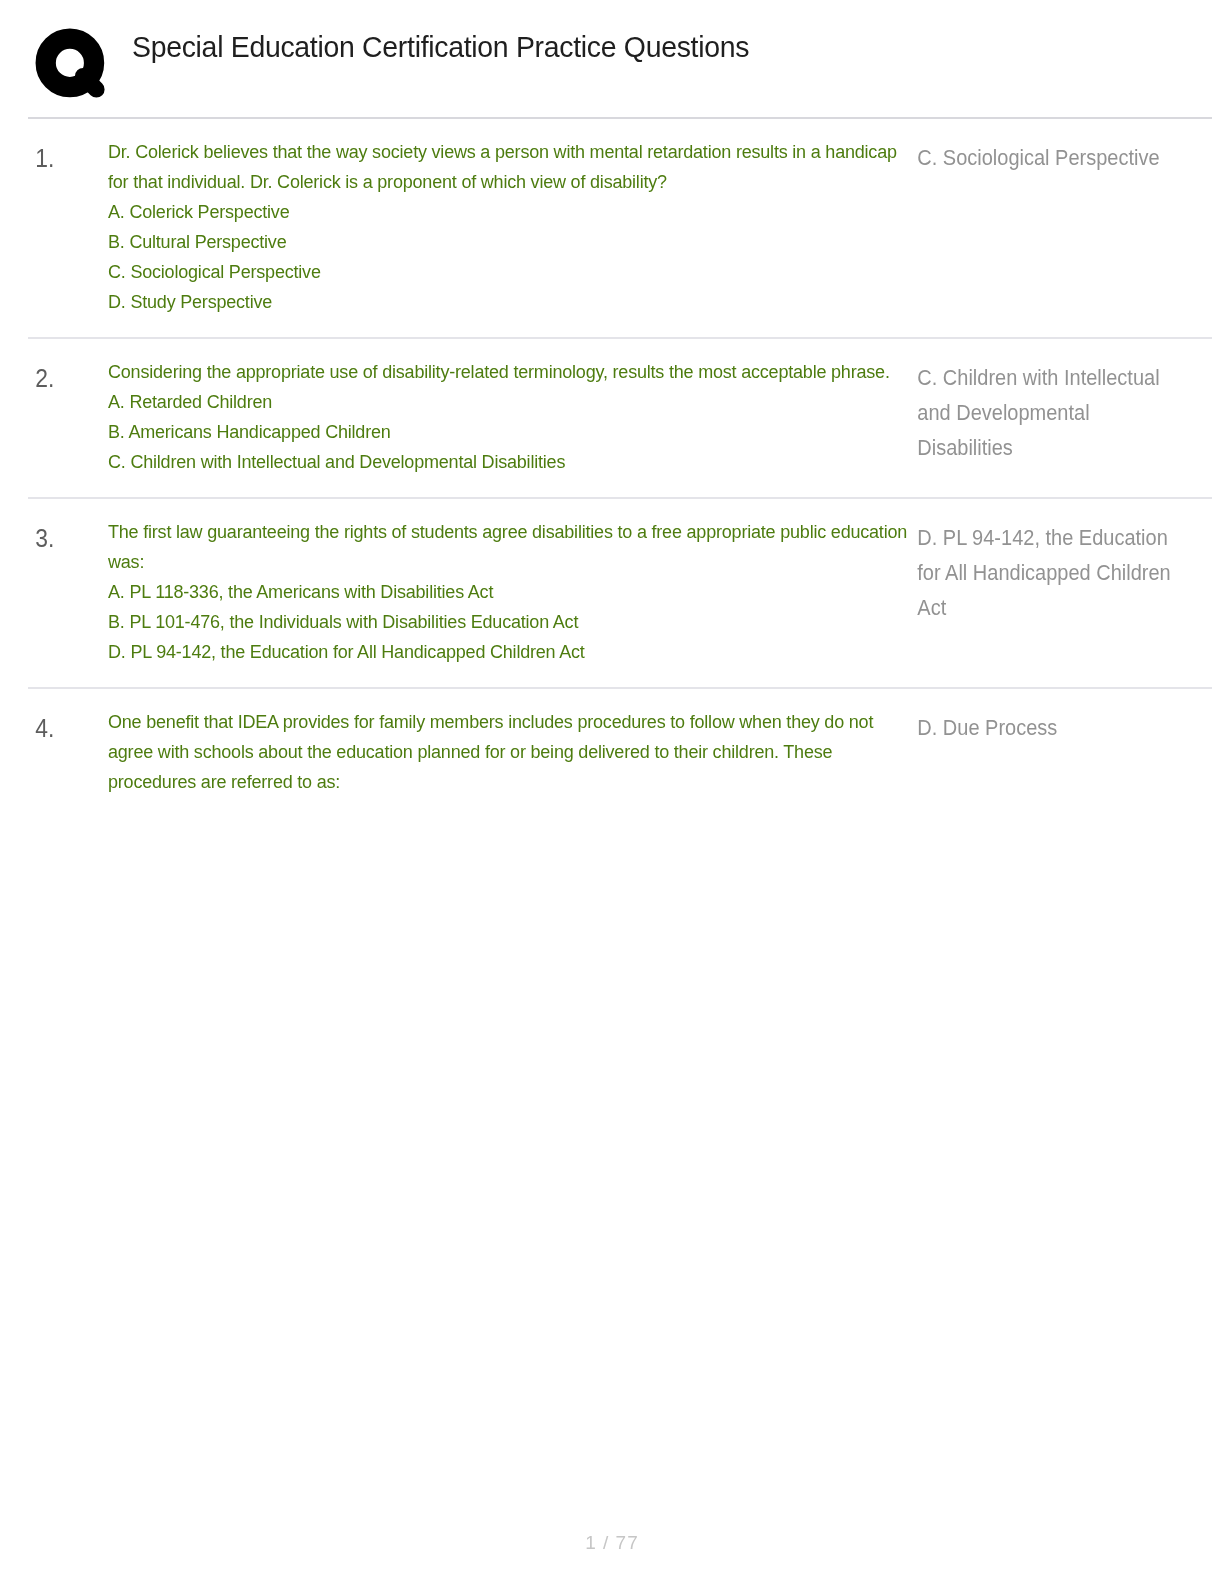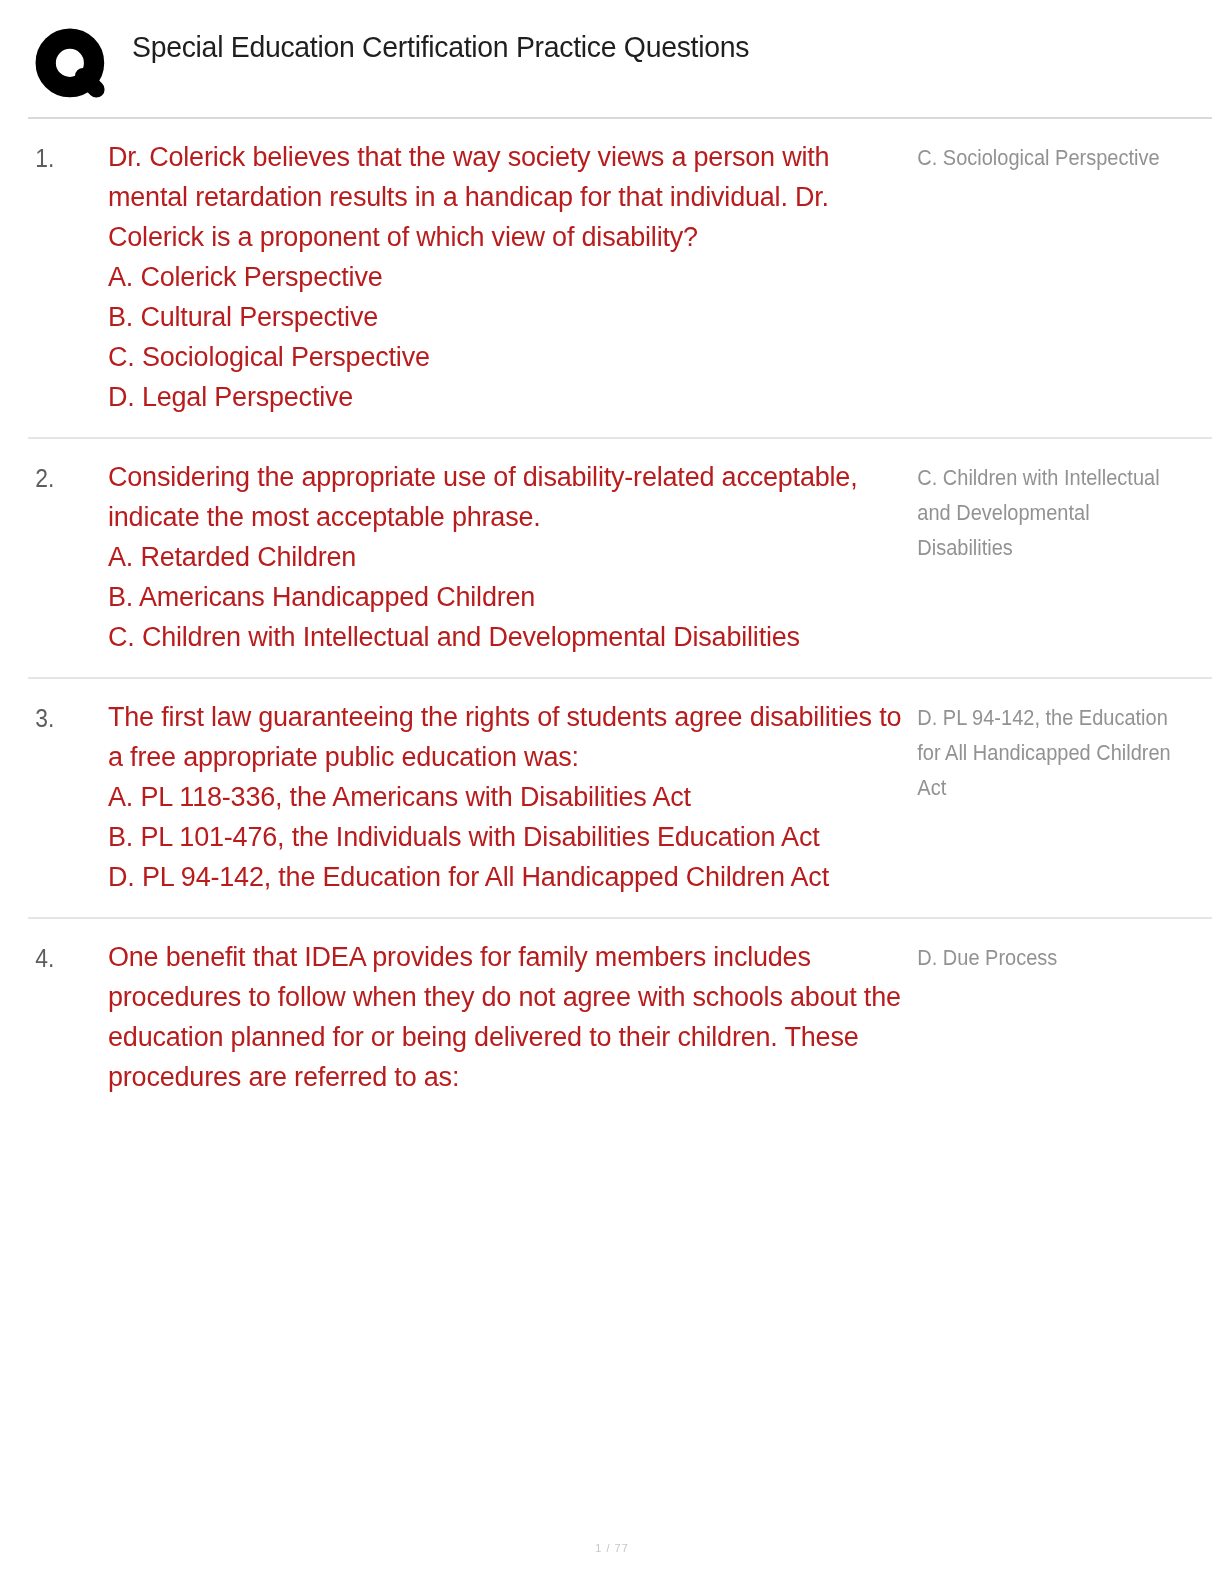--- a/index.html
+++ b/index.html
@@ -38,39 +38,39 @@
 
   
   .qrow { display:flex; align-items:flex-start; padding:18px 0 20px 0; }
   .qnum {
     flex:0 0 108px; box-sizing:border-box; padding-left:40px;
     font-size:26px; line-height:43px; color:#5d5d5d;
     transform:scaleX(0.88); transform-origin:left top;
   }
   .qbody {
     flex:0 0 800px;
-    font-size:27px; line-height:40px; color:#b91c1c;
+    font-size:18px; line-height:30px; color:#4d7c0f;
     letter-spacing:-0.2px;
   }
   .qopt { }
   .qanswer {
     flex:1 1 auto; box-sizing:border-box; padding:4px 14px 0 10px;
     font-size:21.5px; line-height:35px; color:#929292;
     transform:scaleX(0.93); transform-origin:left top;
   }
   .row-rule {
     border:0; border-top:2px solid #e4e4e9;
     margin:0 12px 0 28px;
   }
 
   
   footer {
     position:absolute; left:0; right:0; bottom:30px;
     text-align:center;
-    font-size:11px; color:#c6c6c6; letter-spacing:1px;
+    font-size:19px; color:#c6c6c6; letter-spacing:1px;
   }
 </style>
 </head>
 <body>
 
 <div class="page">
 
   <header>
     <div class="logo">
       <svg width="78" height="78" viewBox="0 0 100 100" aria-hidden="true">
@@ -86,30 +86,30 @@
 
   <main>
 
     <section class="qrow">
       <div class="qnum">1.</div>
       <div class="qbody">
         <div class="qtext">Dr. Colerick believes that the way society views a person with mental retardation results in a handicap for that individual. Dr. Colerick is a proponent of which view of disability?</div>
         <div class="qopt">A. Colerick Perspective</div>
         <div class="qopt">B. Cultural Perspective</div>
         <div class="qopt">C. Sociological Perspective</div>
-        <div class="qopt">D. Legal Perspective</div>
+        <div class="qopt">D. Study Perspective</div>
       </div>
       <div class="qanswer">C. Sociological Perspective</div>
     </section>
     <hr class="row-rule">
 
     <section class="qrow">
       <div class="qnum">2.</div>
       <div class="qbody">
-        <div class="qtext">Considering the appropriate use of disability-related acceptable, indicate the most acceptable phrase.</div>
+        <div class="qtext">Considering the appropriate use of disability-related terminology, results the most acceptable phrase.</div>
         <div class="qopt">A. Retarded Children</div>
         <div class="qopt">B. Americans Handicapped Children</div>
         <div class="qopt">C. Children with Intellectual and Developmental Disabilities</div>
       </div>
       <div class="qanswer">C. Children with Intellectual and Developmental Disabilities</div>
     </section>
     <hr class="row-rule">
 
     <section class="qrow">
       <div class="qnum">3.</div>

